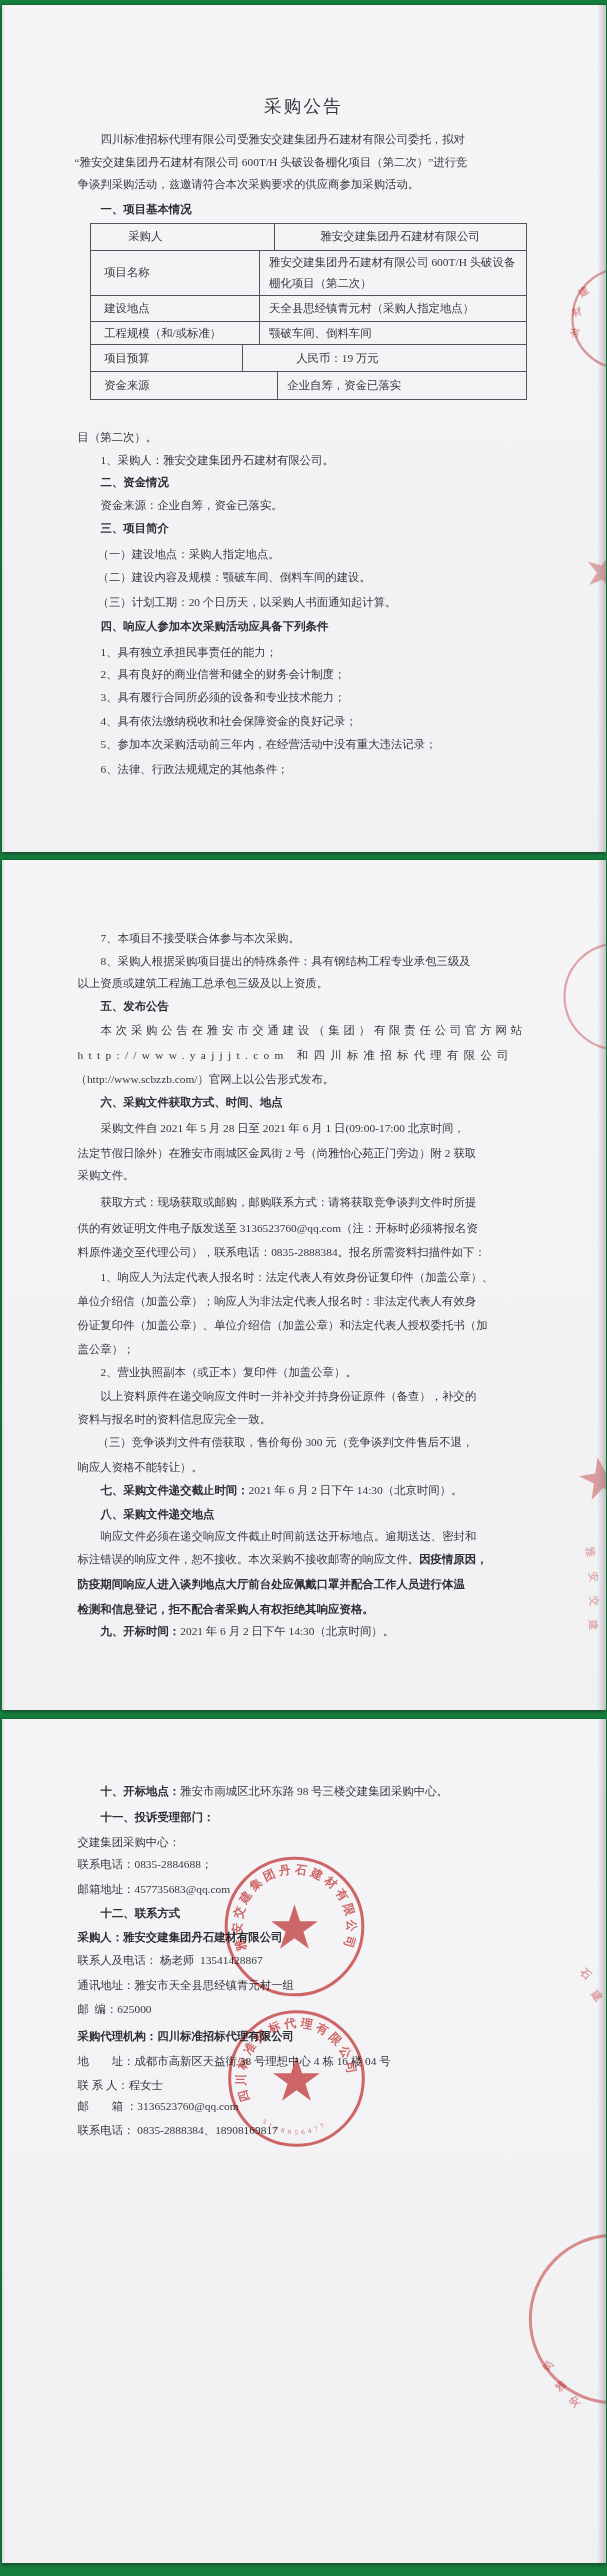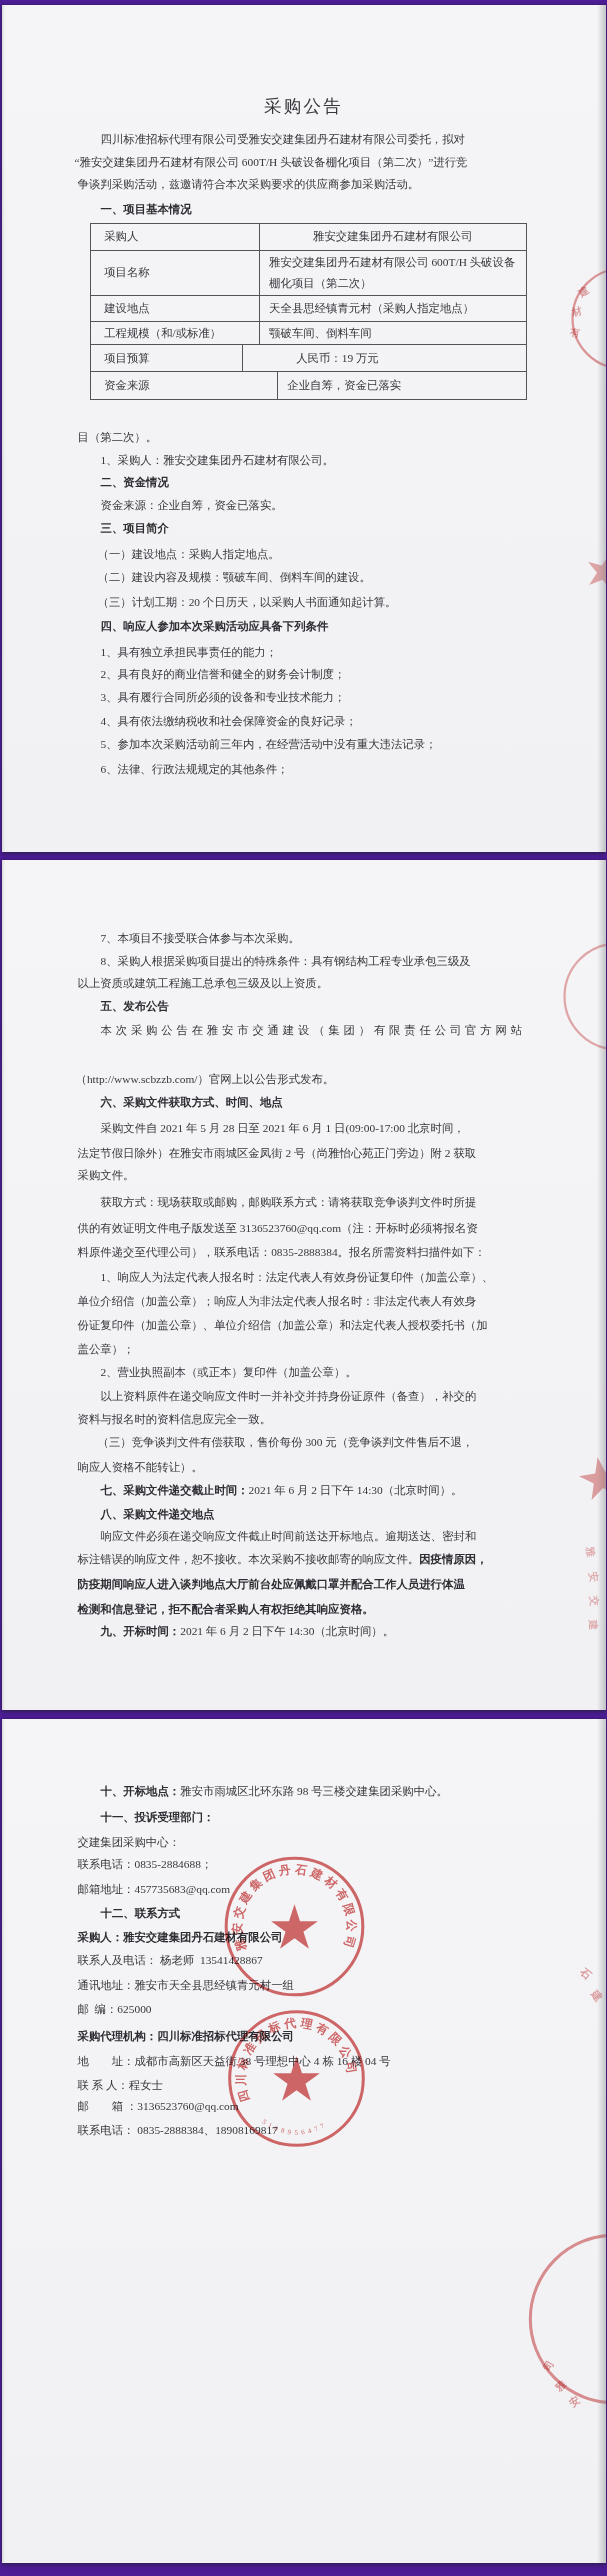--- a/index.html
+++ b/index.html
@@ -1,16 +1,16 @@
 <!DOCTYPE html>
 <html style="font-size:12px"><head>
 <meta charset="utf-8">
 <style>
   html,body{margin:0;padding:0;background:#85868b;}
-  #canvas{position:relative;width:607px;height:2576px;background:#4c1d95;overflow:hidden;
+  #canvas{position:relative;width:607px;height:2576px;background:#15803d;overflow:hidden;
           font-family:"Liberation Serif","DejaVu Serif",serif;}
   .page{position:absolute;left:1.5px;width:604px;background:linear-gradient(180deg,#f5f5f7,#f1f1f4);
         box-shadow:0 2.3px 3.8px rgba(30,30,35,.55),0 -0.8px 1.5px rgba(30,30,35,.3);overflow:hidden;}
   .page::after{content:"";position:absolute;top:0;right:0;bottom:0;width:9px;
         background:linear-gradient(to right,rgba(120,121,126,0),rgba(120,121,126,.40));pointer-events:none;}
   .page::before{content:"";position:absolute;top:0;left:0;bottom:0;width:3.8px;
         background:linear-gradient(to left,rgba(120,121,126,0),rgba(120,121,126,.22));pointer-events:none;}
   .line{position:absolute;white-space:pre;font-size:11.4px;line-height:16.7px;height:16.7px;color:#36363c;}
   .line span{white-space:pre;}
   .line .b{font-weight:bold;color:#2d2d33;}
@@ -44,21 +44,21 @@
       <div class="line" style="top: 564px; left: 96px;"><span>（二）建设内容及规模：颚破车间、倒料车间的建设。</span></div>
       <div class="line" style="top: 589px; left: 96px;"><span>（三）计划工期：20 个日历天，以采购人书面通知起计算。</span></div>
       <div class="line" style="top: 613px; left: 99px;"><span class="b">四、响应人参加本次采购活动应具备下列条件</span></div>
       <div class="line" style="top: 639px; left: 99px;"><span>1、具有独立承担民事责任的能力；</span></div>
       <div class="line" style="top: 661px; left: 99px;"><span>2、具有良好的商业信誉和健全的财务会计制度；</span></div>
       <div class="line" style="top: 684px; left: 99px;"><span>3、具有履行合同所必须的设备和专业技术能力；</span></div>
       <div class="line" style="top: 708px; left: 99px;"><span>4、具有依法缴纳税收和社会保障资金的良好记录；</span></div>
       <div class="line" style="top: 731px; left: 99px;"><span>5、参加本次采购活动前三年内，在经营活动中没有重大违法记录；</span></div>
       <div class="line" style="top: 756px; left: 99px;"><span>6、法律、行政法规规定的其他条件；</span></div>
       <div class="doc-table" style="left: 88px; top: 218px; width: 437px;">
-        <div class="doc-row" style="height: 26px;">
+        <div class="doc-row" style="height: 26px; padding-left: 24px;">
           <div class="cell lab" style="width: 170px;">采购人</div>
           <div class="cell val ctr" style="width: 266px;">
             <span class="inner">雅安交建集团丹石建材有限公司</span>
           </div>
         </div>
         <div class="doc-row" style="height: 45px;">
           <div class="cell lab" style="width: 170px;">项目名称</div>
           <div class="cell val" style="width: 266px;">
             <span class="inner">雅安交建集团丹石建材有限公司 600T/H 头破设备棚化项目（第二次）</span>
           </div>
@@ -97,20 +97,21 @@
       <svg width="47" height="47" viewBox="0 0 62 62" class="stamp" style="left: 579px; top: 544px; opacity: 0.45;">
         <path d="M0,-30 L6.7,-9.3 L28.5,-9.3 L10.9,3.5 L17.6,24.3 L0,11.5 L-17.6,24.3 L-10.9,3.5 L-28.5,-9.3 L-6.7,-9.3 Z" fill="#ce4949" transform="translate(31,31) scale(0.8666666666666667) rotate(15)"></path>
       </svg>
     </div>
   <div class="page" style="top: 860px; height: 850px;">
       <div class="line" style="top: 70px; left: 99px;"><span>7、本项目不接受联合体参与本次采购。</span></div>
       <div class="line" style="top: 93px; left: 99px;"><span>8、采购人根据采购项目提出的特殊条件：具有钢结构工程专业承包三级及</span></div>
       <div class="line" style="top: 115px; left: 76px;"><span>以上资质或建筑工程施工总承包三级及以上资质。</span></div>
       <div class="line" style="top: 138px; left: 99px;"><span class="b">五、发布公告</span></div>
       <div class="line" style="top: 162px; left: 99px; letter-spacing: 3.8px;"><span>本次采购公告在雅安市交通建设（集团）有限责任公司官方网站</span></div>
+      <div class="line" style="top: 187px; left: 76px; letter-spacing: 5.3px;"><span>http://www.yajjjt.com 和四川标准招标代理有限公司</span></div>
       <div class="line" style="top: 211px; left: 74px;"><span>（http://www.scbzzb.com/）官网上以公告形式发布。</span></div>
       <div class="line" style="top: 234px; left: 99px;"><span class="b">六、采购文件获取方式、时间、地点</span></div>
       <div class="line" style="top: 260px; left: 99px;"><span>采购文件自 2021 年 5 月 28 日至 2021 年 6 月 1 日(09:00-17:00 北京时间，</span></div>
       <div class="line" style="top: 285px; left: 76px;"><span>法定节假日除外）在雅安市雨城区金凤街 2 号（尚雅怡心苑正门旁边）附 2 获取</span></div>
       <div class="line" style="top: 307px; left: 76px;"><span>采购文件。</span></div>
       <div class="line" style="top: 335px; left: 99px; font-family: Liberation Mono, monospace;"><span>获取方式：现场获取或邮购，邮购联系方式：请将获取竞争谈判文件时所提</span></div>
       <div class="line" style="top: 360px; left: 76px;"><span>供的有效证明文件电子版发送至 3136523760@qq.com（注：开标时必须将报名资</span></div>
       <div class="line" style="top: 384px; left: 76px;"><span>料原件递交至代理公司），联系电话：0835-2888384。报名所需资料扫描件如下：</span></div>
       <div class="line" style="top: 409px; left: 99px;"><span>1、响应人为法定代表人报名时：法定代表人有效身份证复印件（加盖公章）、</span></div>
       <div class="line" style="top: 433px; left: 76px;"><span>单位介绍信（加盖公章）；响应人为非法定代表人报名时：非法定代表人有效身</span></div>

